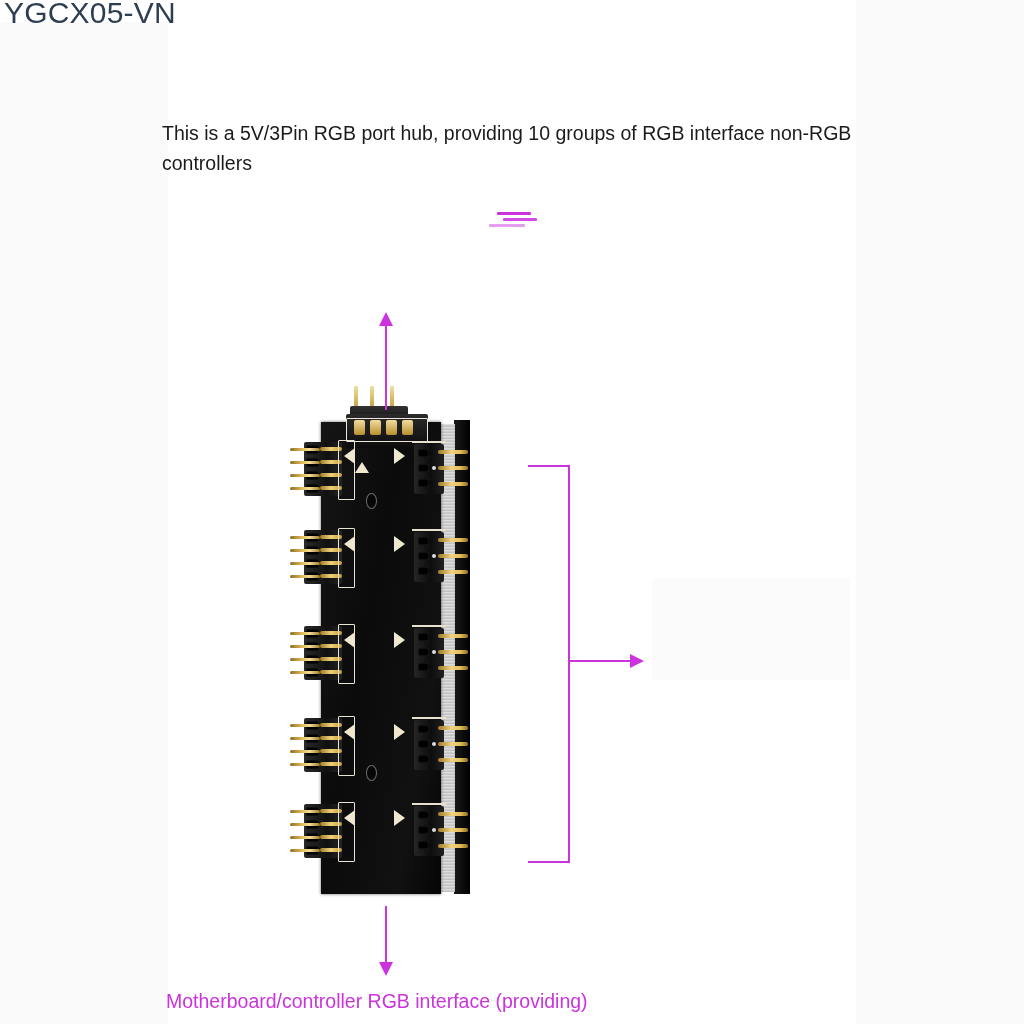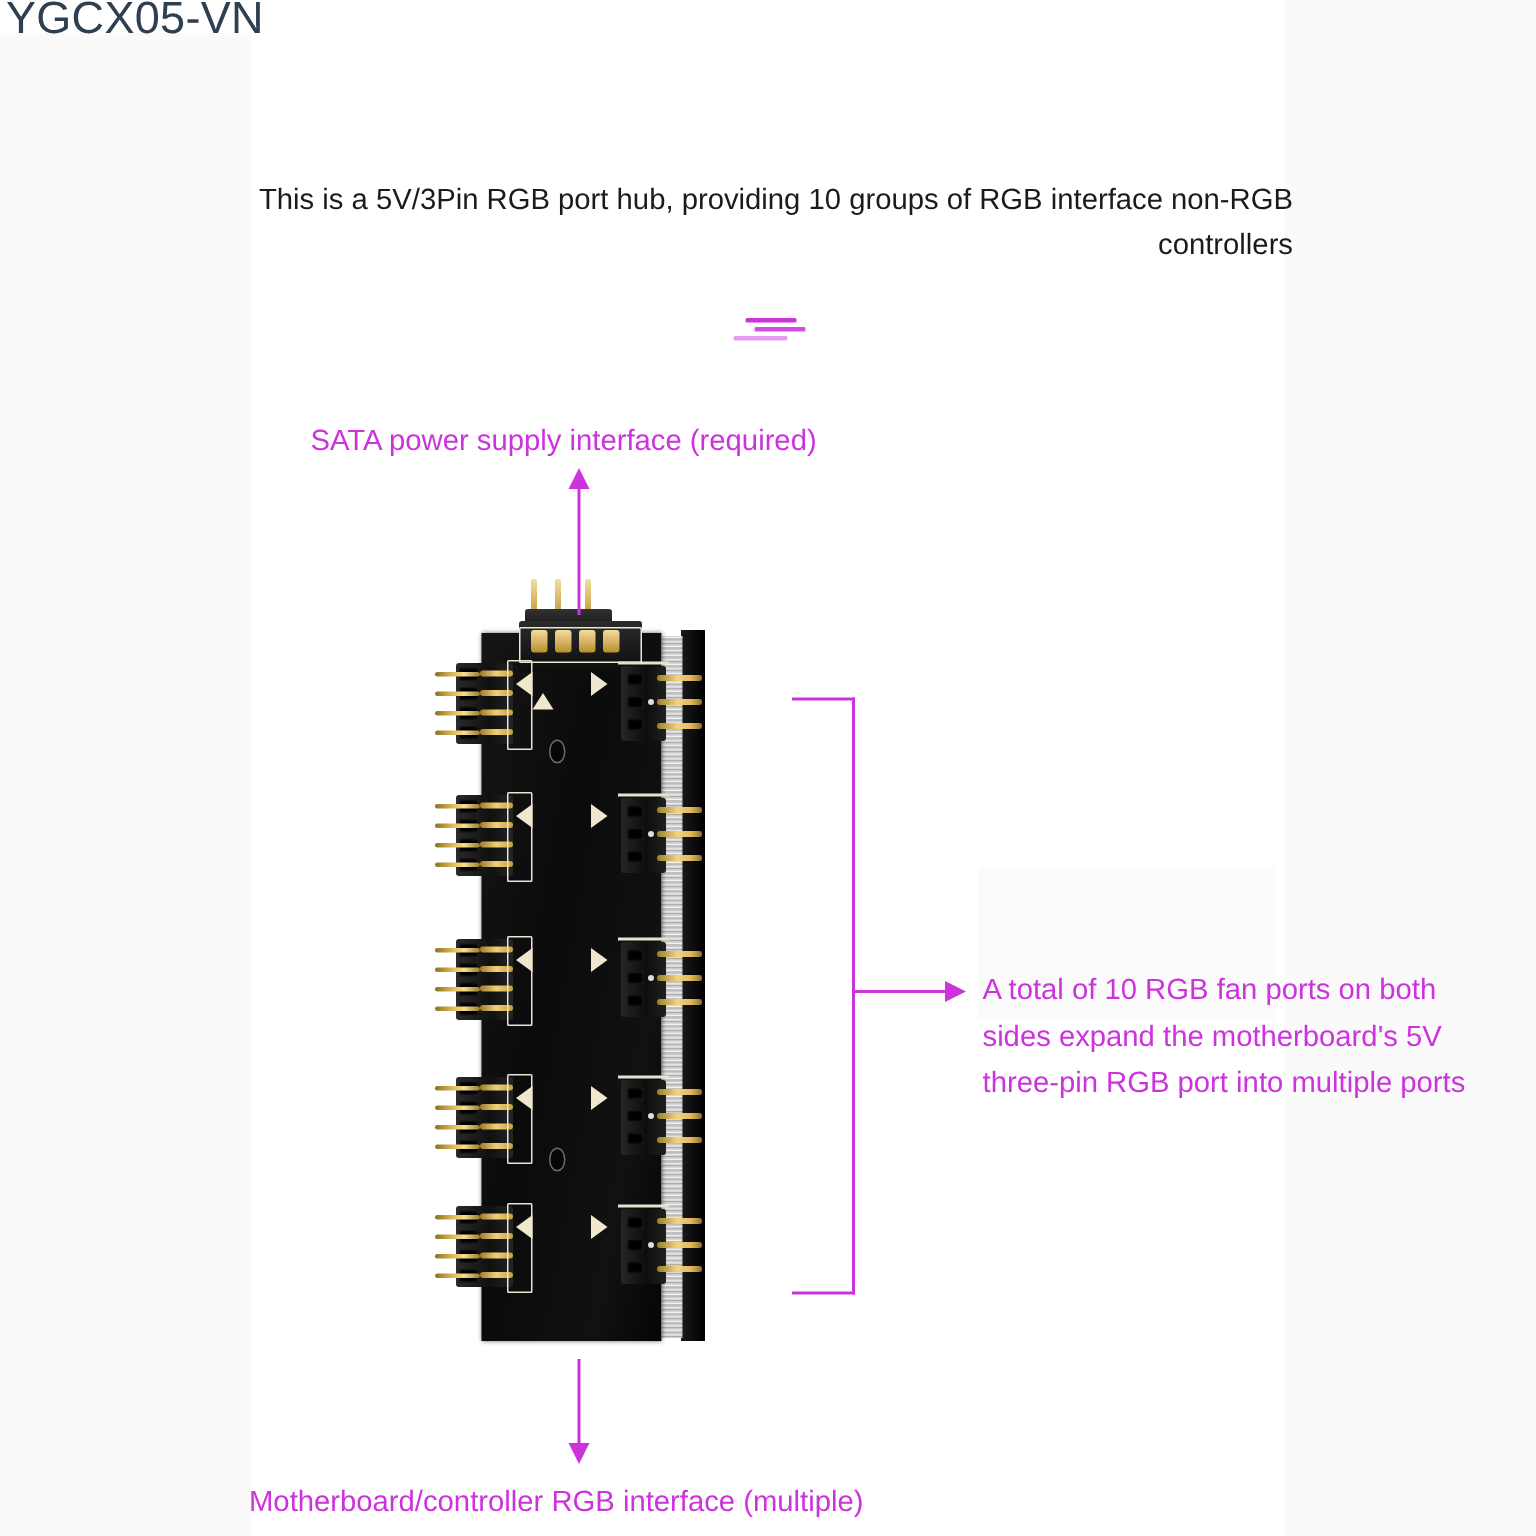--- a/index.html
+++ b/index.html
@@ -42,21 +42,21 @@
     left: 0; top: 56px; width: 1024px;
     text-align: center;
     font-size: 37px;
     font-weight: bold;
     color: #0d0d0d;
     letter-spacing: .3px;
   }
   #subtitle {
     position: absolute;
     left: 162px; top: 118px; width: 700px;
-    text-align: right;
+    text-align: left;
     font-size: 19.5px;
     line-height: 30px;
     color: #1b1b1b;
   }
 
   
   #ornament { position: absolute; left: 489px; top: 210px; width: 60px; height: 22px; }
   #ornament i { position: absolute; display: block; height: 3px; border-radius: 1px; background: #cc33dd; }
   #ornament i.l1 { left: 8px;  top: 2px;  width: 34px; opacity: 1; }
   #ornament i.l2 { left: 14px; top: 8px;  width: 34px; opacity: .88; }
@@ -461,28 +461,26 @@
       <div class="slot" style="top:20px"></div>
       <div class="slot" style="top:35px"></div>
       <div class="goldpin" style="top:6px"></div>
       <div class="goldpin" style="top:22px"></div>
       <div class="goldpin" style="top:38px"></div>
       <div class="dot"></div>
     </div>
 
   </div>
 
-  <div class="anno" id="anno-sata">SATA power supply interface (required)</div>
   <div class="mline" id="sata-shaft"></div>
   <div id="sata-head"></div>
 
   <div class="mline" id="brk-vert"></div>
   <div class="mline" id="brk-top"></div>
   <div class="mline" id="brk-bottom"></div>
   <div class="mline" id="brk-arm"></div>
   <div id="brk-head"></div>
-  <div class="anno" id="anno-ports">A total of 10 RGB fan ports on both sides expand the motherboard's 5V three-pin RGB port into multiple ports</div>
 
   <div class="mline" id="mobo-shaft"></div>
   <div id="mobo-head"></div>
-  <div class="anno" id="anno-mobo">Motherboard/controller RGB interface (multiple)</div>
+  <div class="anno" id="anno-mobo">Motherboard/controller RGB interface (providing)</div>
 
 </div>
 
 </body></html>

